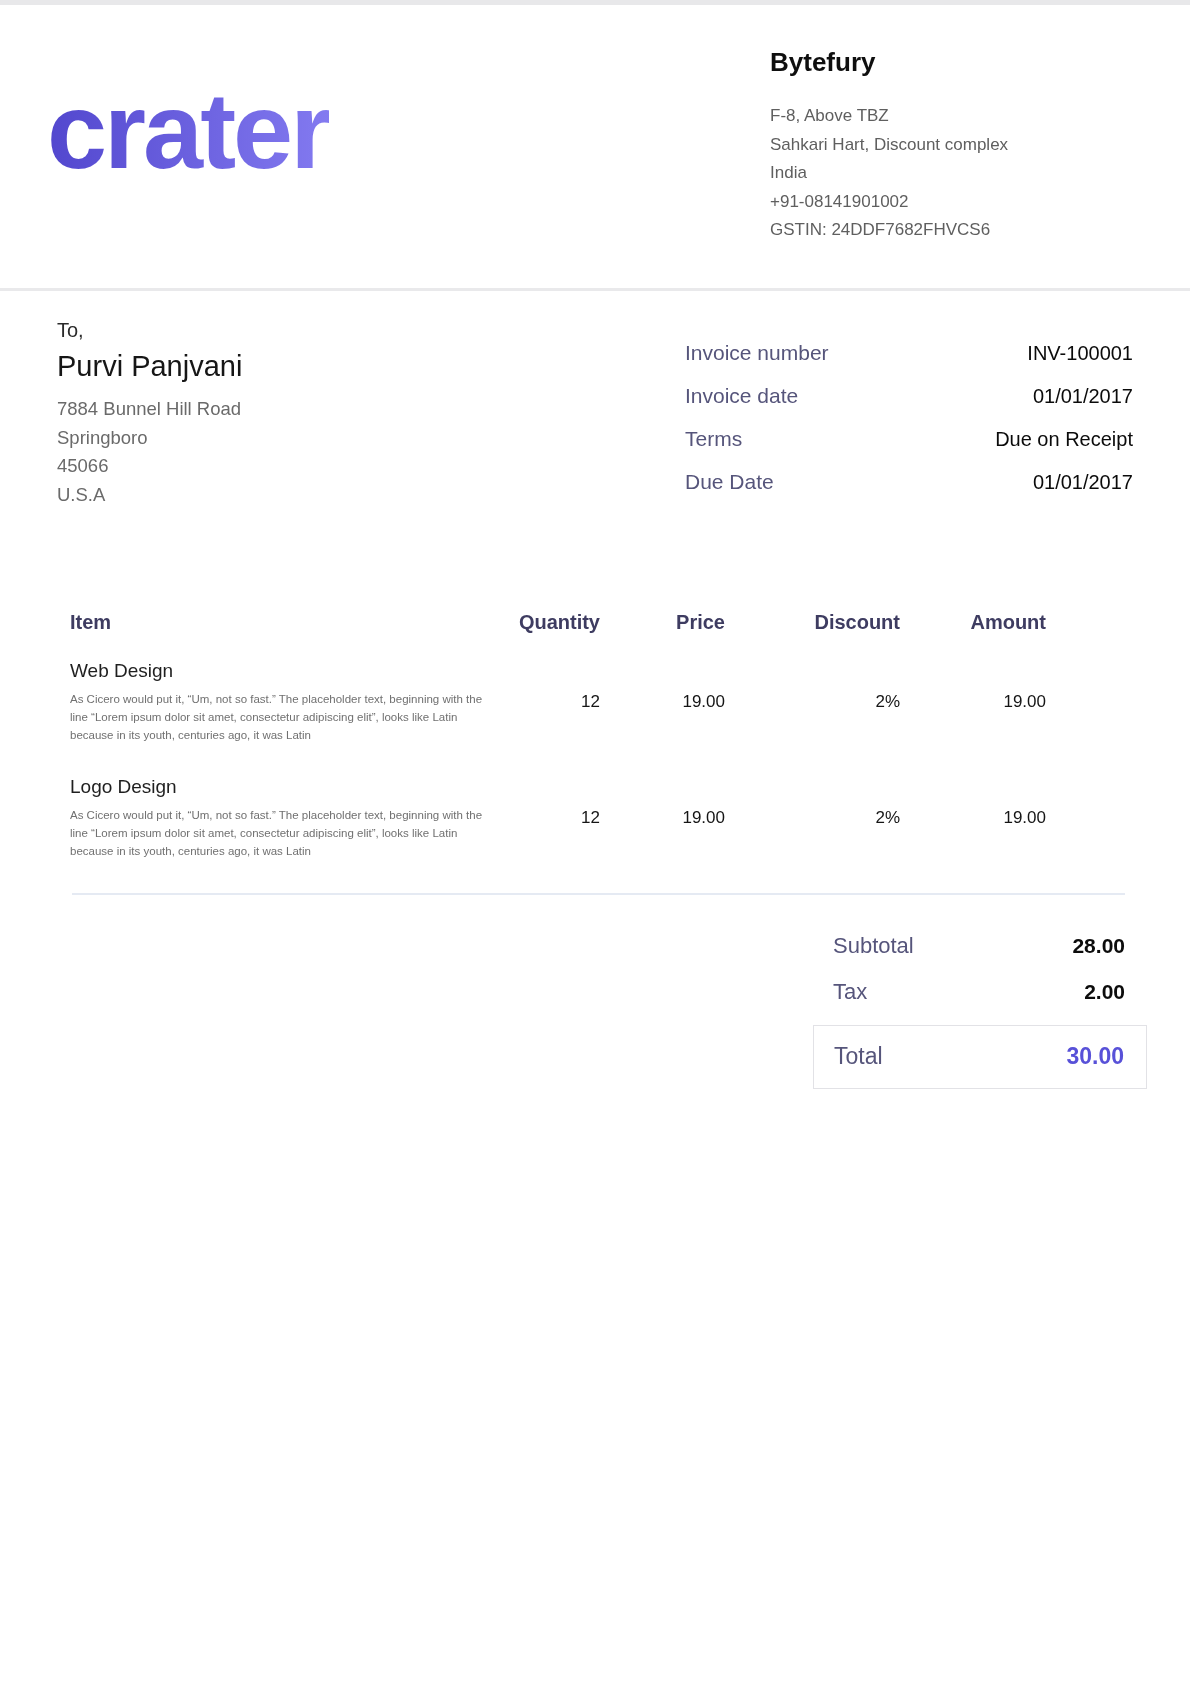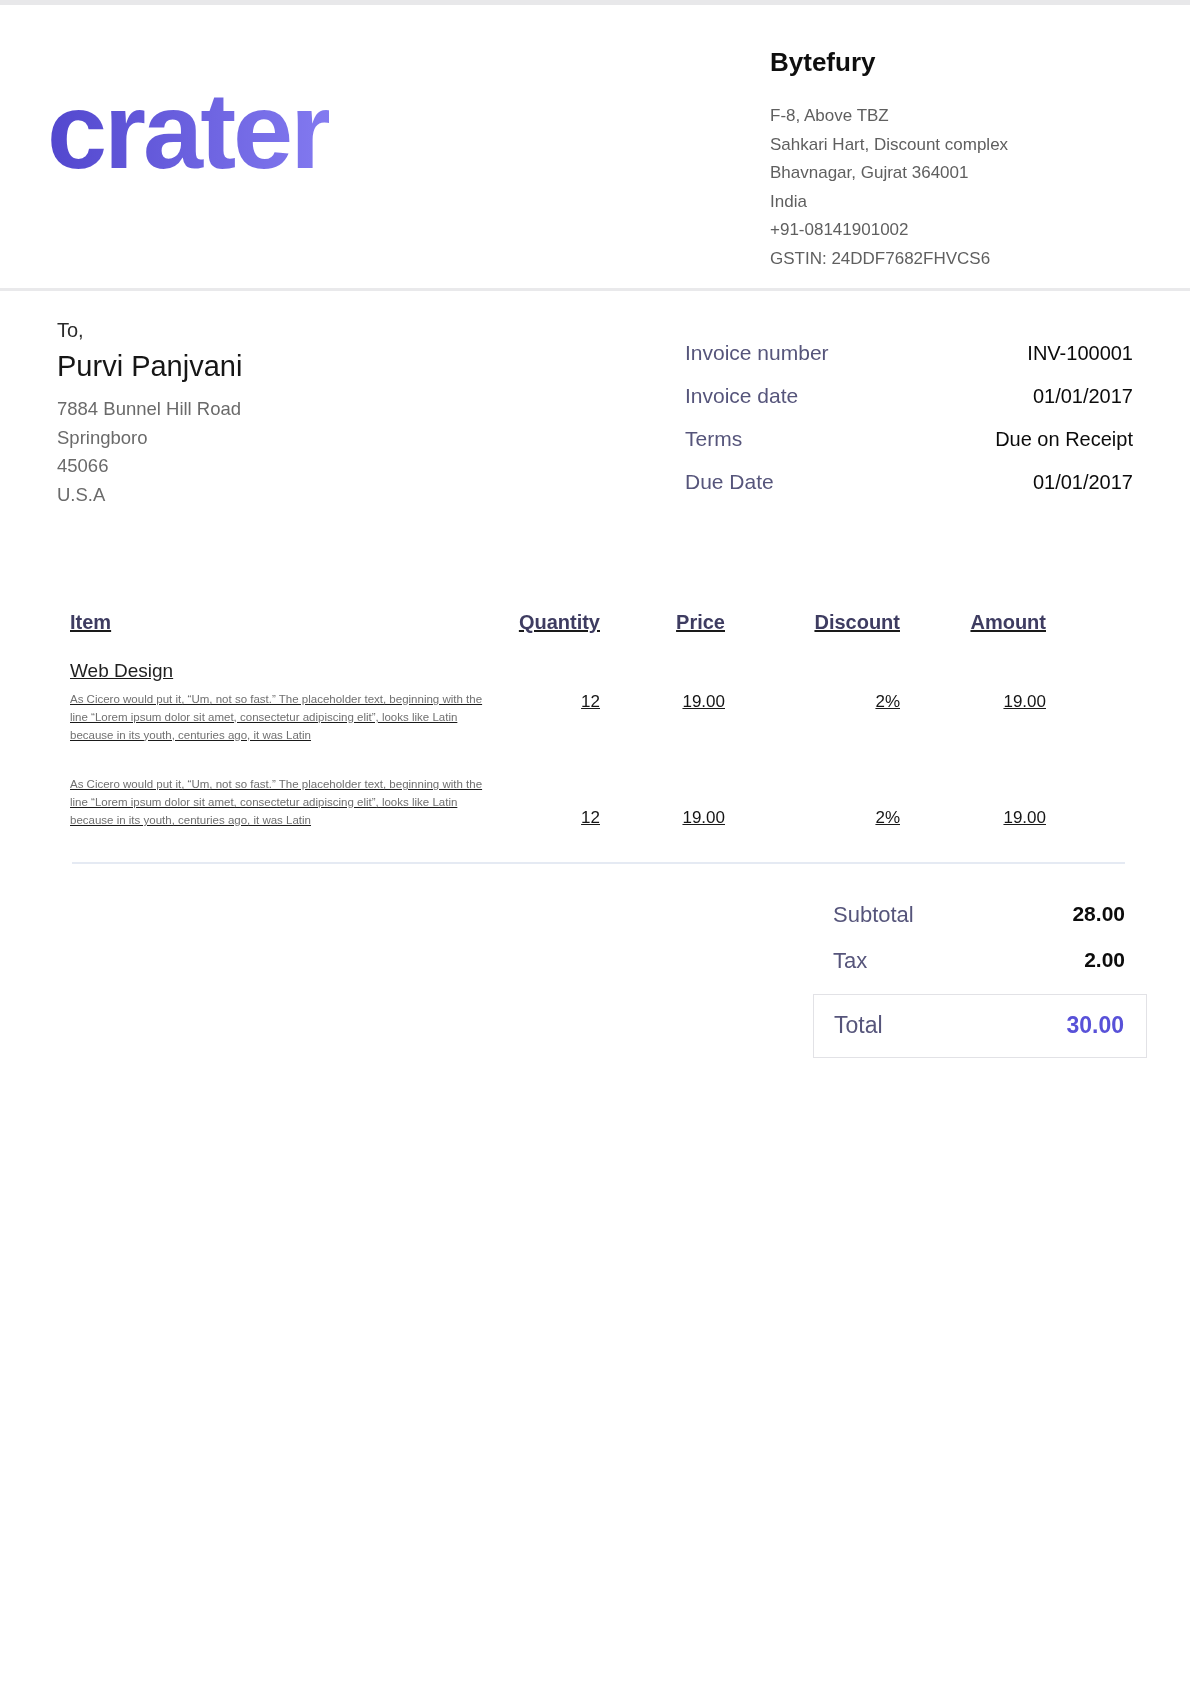--- a/index.html
+++ b/index.html
@@ -73,21 +73,20 @@
     justify-content: space-between;
     align-items: baseline;
     margin-bottom: 19px;
   }
   .meta-label { font-size: 21px; color: #56557b; }
   .meta-value { font-size: 20px; color: #0b0b0b; }
   
   .items {
     margin: 98px 0 4px 70px;
     width: 976px;
-    text-decoration: underline;
   }
   .items-grid {
     display: grid;
     grid-template-columns: 420px 110px 125px 175px 146px;
   }
   .th {
     font-size: 20px;
     font-weight: 700;
     color: #3e3c61;
     padding-bottom: 26px;
@@ -114,21 +113,21 @@
     background: #e5eaf3;
   }
   
   .totals {
     width: 292px;
     margin: 38px 65px 0 auto;
   }
   .totals-row {
     display: flex;
     justify-content: space-between;
-    align-items: flex-start;
+    align-items: center;
     margin-bottom: 20px;
   }
   .totals-label { font-size: 22px; color: #56557b; }
   .totals-value { font-size: 21px; font-weight: 700; color: #0c0c0c; }
   .total-box {
     width: 334px;
     height: 64px;
     margin: 12px 43px 0 auto;
     border: 1px solid #e2e2e6;
     background: #ffffff;
@@ -145,21 +144,20 @@
 
 <div class="top-strip"></div>
 
 <div class="header">
   <div class="logo">crater</div>
   <div class="company">
     <div class="company-name">Bytefury</div>
     <div class="company-address">
       <div>F-8, Above TBZ</div>
       <div>Sahkari Hart, Discount complex</div>
-      <div>Bhavnagar, Gujrat 364001</div>
       <div>India</div>
       <div>+91-08141901002</div>
       <div>GSTIN: 24DDF7682FHVCS6</div>
     </div>
   </div>
 </div>
 
 <div class="info-section">
   <div class="bill-to">
     <div class="to-label">To,</div>
@@ -206,20 +204,21 @@
       <div class="item-desc">As Cicero would put it, “Um, not so fast.” The placeholder text, beginning with the line “Lorem ipsum dolor sit amet, consectetur adipiscing elit”, looks like Latin because in its youth, centuries ago, it was Latin</div>
     </div>
     <div class="cell-num">12</div>
     <div class="cell-num">19.00</div>
     <div class="cell-num">2%</div>
     <div class="cell-num">19.00</div>
   </div>
 
   <div class="items-grid item-row">
     <div>
+      <div class="item-name">Logo Design</div>
       <div class="item-desc">As Cicero would put it, “Um, not so fast.” The placeholder text, beginning with the line “Lorem ipsum dolor sit amet, consectetur adipiscing elit”, looks like Latin because in its youth, centuries ago, it was Latin</div>
     </div>
     <div class="cell-num">12</div>
     <div class="cell-num">19.00</div>
     <div class="cell-num">2%</div>
     <div class="cell-num">19.00</div>
   </div>
 
   <div class="divider"></div>
 </div>

